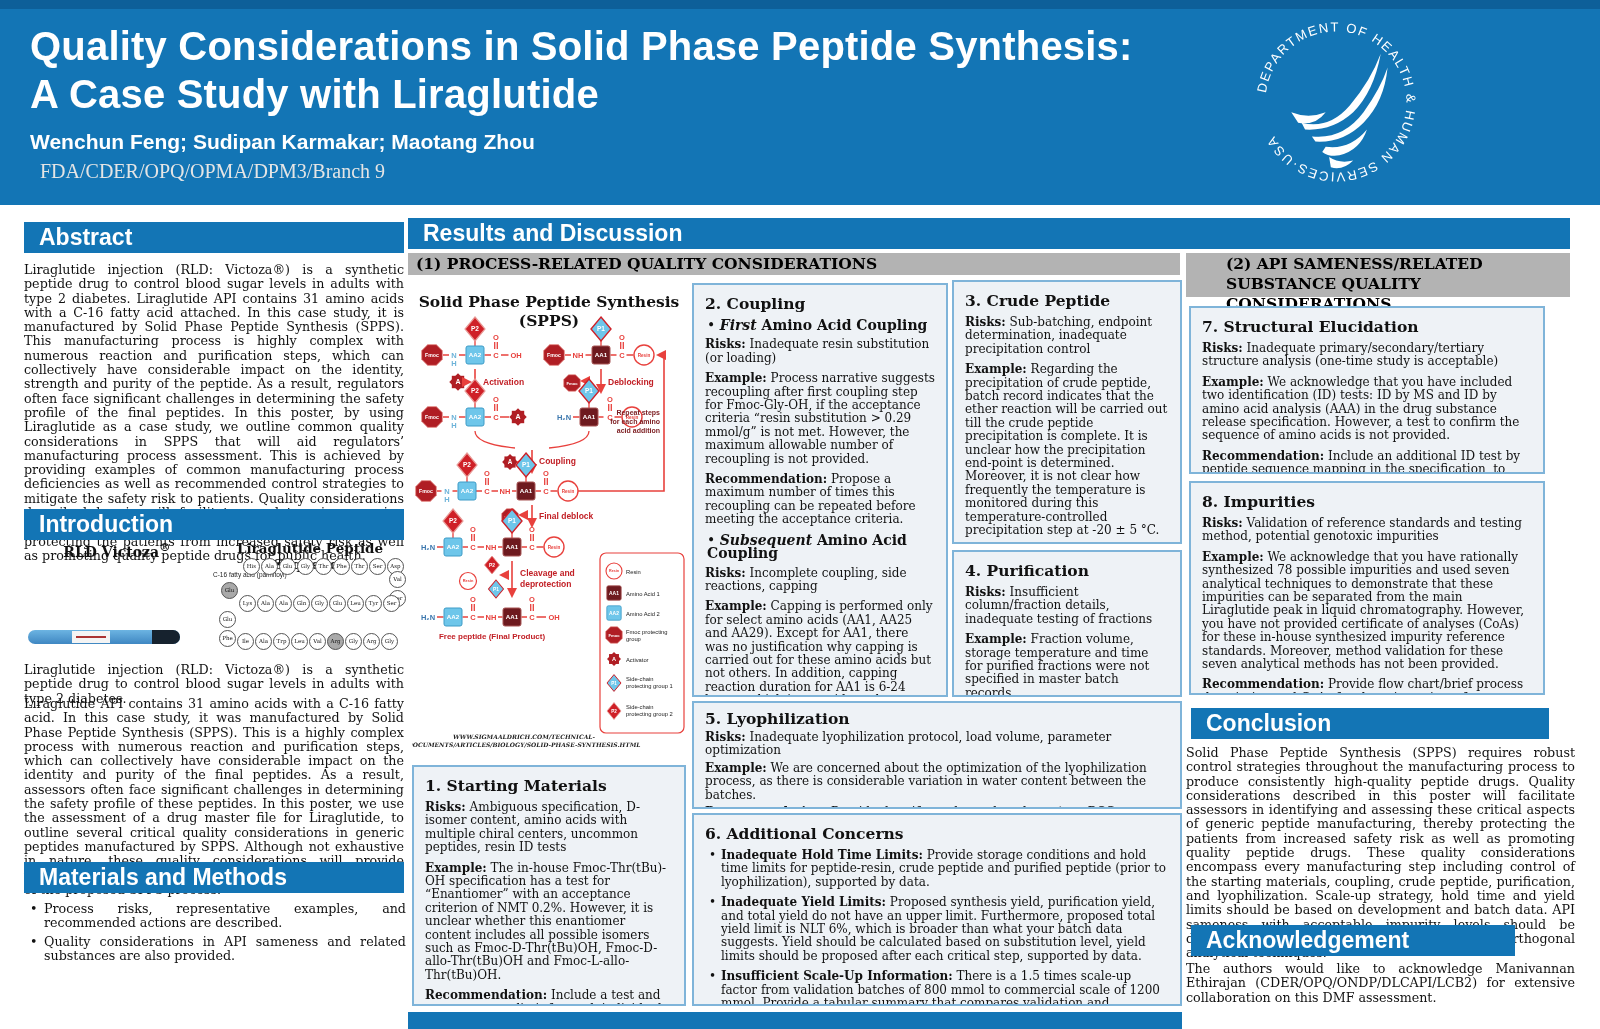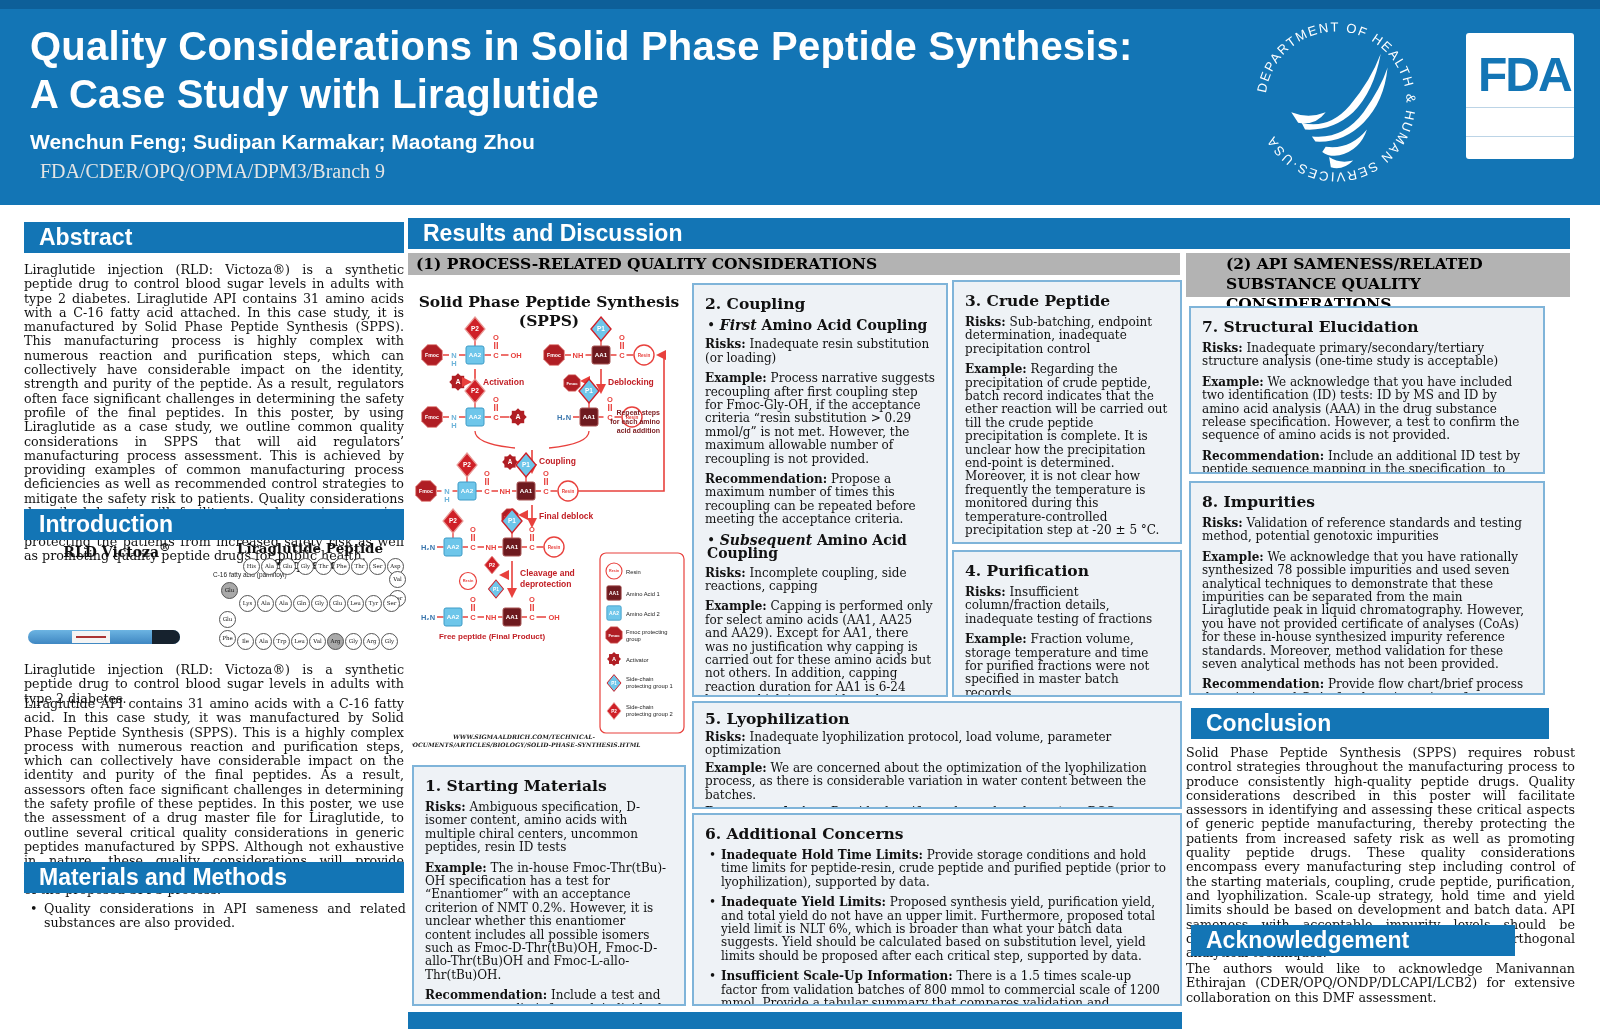--- a/index.html
+++ b/index.html
@@ -105,25 +105,20 @@
       </text>
       <g fill="#ffffff">
         <path d="M30,62 Q46,66 58,52 Q70,38 76,22 Q72,44 60,56 Q48,67 32,66 Z"></path>
         <path d="M36,70 Q54,72 66,56 Q76,42 80,30 Q78,50 66,62 Q54,74 38,73 Z"></path>
         <path d="M24,56 Q34,60 44,56 Q38,64 28,62 Z"></path>
         <path d="M44,76 Q58,78 68,66 Q64,78 52,81 Q46,82 42,79 Z"></path>
         <path d="M46,82 Q52,86 60,84 Q54,90 47,88 Z"></path>
       </g>
     </svg>
 
-    <div class="fda-box">
-      <div class="fda-text">FDA</div>
-      <div class="l1"></div>
-      <div class="l2"></div>
-    </div>
   </div>
 
   <div class="bar" style="left:24px;top:222px;width:380px;">Abstract</div>
   <div class="btext" style="left:24px;top:263px;width:380px;">Liraglutide injection (RLD: Victoza®) is a synthetic peptide drug to control blood sugar levels in adults with type 2 diabetes. Liraglutide API contains 31 amino acids with a C-16 fatty acid attached. In this case study, it is manufactured by Solid Phase Peptide Synthesis (SPPS). This manufacturing process is highly complex with numerous reaction and purification steps, which can collectively have considerable impact on the identity, strength and purity of the peptide. As a result, regulators often face significant challenges in determining the safety profile of the final peptides. In this poster, by using Liraglutide as a case study, we outline common quality considerations in SPPS that will aid regulators’ manufacturing process assessment. This is achieved by providing examples of common manufacturing process deficiencies as well as recommended control strategies to mitigate the safety risk to patients. Quality considerations described herein will facilitate regulators in assessing critical aspects of SPPS manufacturing, thereby protecting the patients from increased safety risk as well as promoting quality peptide drugs for public health.</div>
 
   <div class="bar" style="left:24px;top:509px;width:380px;">Introduction</div>
 
   <div class="figcap" style="left:24px;top:540px;width:186px;"><span>RLD Victoza</span><sup>®</sup></div>
   <div class="figcap" style="left:212px;top:540px;width:196px;font-size:13.5px;">Liraglutide Peptide Sequence</div>
 
@@ -179,20 +174,21 @@
         <span class="aa">Gly</span>
       </div>
   </div>
 
   <div class="btext" style="left:24px;top:663px;width:380px;">Liraglutide injection (RLD: Victoza®) is a synthetic peptide drug to control blood sugar levels in adults with type 2 diabetes.</div>
   <div class="btext" style="left:24px;top:697px;width:380px;">Liraglutide API contains 31 amino acids with a C-16 fatty acid. In this case study, it was manufactured by Solid Phase Peptide Synthesis (SPPS). This is a highly complex process with numerous reaction and purification steps, which can collectively have considerable impact on the identity and purity of the final peptides. As a result, assessors often face significant challenges in determining the safety profile of these peptides. In this poster, we use the assessment of a drug master file for Liraglutide, to outline several critical quality considerations in generic peptides manufactured by SPPS. Although not exhaustive in nature, these quality considerations will provide valuable insight to assessors in determining the adequacy of the proposed SPPS process.</div>
 
   <div class="bar" style="left:24px;top:862px;width:380px;">Materials and Methods</div>
   <ul class="bullets" style="left:24px;top:902px;width:362px;">
 
+      <li>Process risks, representative examples, and recommended actions are described.</li>
       <li>Quality considerations in API sameness and related substances are also provided.</li>
     </ul>
 
   <div class="bar" style="left:408px;top:218px;width:1162px;">Results and Discussion</div>
   <div class="graybar" style="left:408px;top:253px;width:772px;height:22px;">(1) PROCESS-RELATED QUALITY CONSIDERATIONS</div>
   <div class="graybar" style="left:1186px;top:253px;width:384px;height:44px;padding-left:40px;">(2) API SAMENESS/RELATED SUBSTANCE QUALITY CONSIDERATIONS</div>
 
   <div class="sppstitle">Solid Phase Peptide Synthesis (SPPS)</div>
   <svg style="position:absolute;left:412px;top:315px;" width="274" height="436" viewBox="0 0 274 436">
     <defs>

